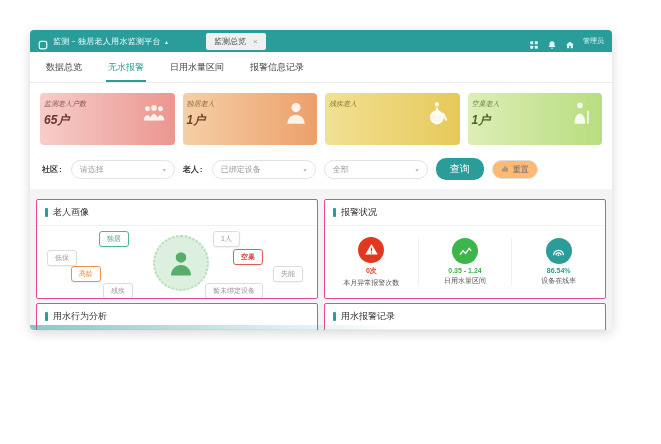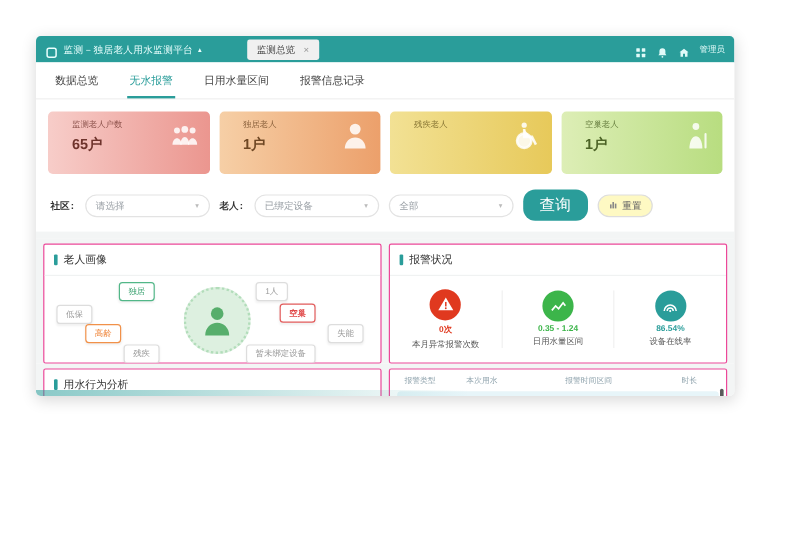--- a/index.html
+++ b/index.html
@@ -20,34 +20,34 @@
   .tb-user{font-size:7px;opacity:.95;}
 
   
   .navtabs{height:30px;background:#fff;border-bottom:1px solid #ececec;display:flex;align-items:flex-end;
     gap:22px;padding:0 14px;}
   .ntab{font-size:9px;color:#444;padding:0 2px 8px;cursor:pointer;}
   .ntab.active{color:#2a9d9a;border-bottom:2px solid #2a9d9a;padding-bottom:6px;}
 
   
   .cards{display:flex;gap:8px;padding:10px 10px 6px;background:#fff;}
-  .card{flex:1;height:40px;border-radius:4px;position:relative;padding:6px 20px;overflow:hidden;}
+  .card{flex:1;height:40px;border-radius:4px;position:relative;padding:6px 4px;overflow:hidden;font-style:italic;}
   .card .clabel{font-size:7px;opacity:.78;}
   .card .cvalue{font-size:12px;font-weight:bold;margin-top:3px;}
   .card .cicon{position:absolute;right:8px;top:7px;width:26px;height:26px;color:rgba(255,255,255,.85);}
   .card .cicon svg{width:100%;height:100%;fill:currentColor;}
 
   
   .filters{display:flex;align-items:center;gap:8px;padding:7px 12px 9px;background:#fff;font-size:8px;}
   .flabel{color:#333;font-weight:bold;font-family:Liberation Mono, monospace;}
   .fselect{min-width:86px;border:1px solid #e3e3e3;border-radius:10px;padding:3px 8px;color:#9aa0a6;
     display:flex;align-items:center;justify-content:space-between;background:#fff;cursor:pointer;}
   .fselect .chev{font-size:6px;color:#bbb;margin-left:6px;}
-  .btn-search{background:#2a9d9a;color:#fff;border:none;border-radius:10px;padding:4px 14px;font-size:13px;cursor:pointer;}
-  .btn-reset{background:#fef9c3;color:#666;border:1px solid #ddd;border-radius:10px;padding:3px 8px;font-size:8px;
+  .btn-search{background:#2a9d9a;color:#fff;border:none;border-radius:10px;padding:4px 14px;font-size:10px;cursor:pointer;}
+  .btn-reset{background:#fdba74;color:#666;border:1px solid #ddd;border-radius:10px;padding:3px 8px;font-size:8px;
     display:flex;align-items:center;gap:4px;cursor:pointer;}
   .btn-reset .ricon{width:8px;height:8px;display:inline-block;}
 
   .gutter{height:6px;background:#f3f5f5;}
 
   
   .prow{display:flex;gap:6px;padding:4px 6px 0;background:#f3f5f5;}
   .panel{flex:1;background:#fff;border:1px solid #ec4899;border-radius:2px;overflow:hidden;}
   .phead{display:flex;align-items:center;padding:6px 8px;border-bottom:1px solid #f0f2f2;}
   .pbar{width:3px;height:9px;background:#2a9d9a;margin-right:5px;border-radius:1px;}
@@ -310,20 +310,24 @@
             <text x="188" y="99" text-anchor="middle" font-size="4.2" fill="#999" font-family="&quot;Liberation Sans&quot;,sans-serif">15:00</text>
             <text x="204.8" y="99" text-anchor="middle" font-size="4.2" fill="#999" font-family="&quot;Liberation Sans&quot;,sans-serif">16:30</text>
             <text x="221.60000000000002" y="99" text-anchor="middle" font-size="4.2" fill="#999" font-family="&quot;Liberation Sans&quot;,sans-serif">18:00</text>
             <text x="238.4" y="99" text-anchor="middle" font-size="4.2" fill="#999" font-family="&quot;Liberation Sans&quot;,sans-serif">19:30</text>
             <text x="255.20000000000002" y="99" text-anchor="middle" font-size="4.2" fill="#999" font-family="&quot;Liberation Sans&quot;,sans-serif">21:00</text>
             <text x="272" y="99" text-anchor="middle" font-size="4.2" fill="#999" font-family="&quot;Liberation Sans&quot;,sans-serif">22:30</text>
           </svg>
         </div>
     </div>
     <div class="panel">
+      <div class="phead">
+        <span class="pbar"></span>
+        <span class="ptitle">用水报警记录</span>
+      </div>
       <div class="table-body" id="tableBody">
           <div class="thead">
             <span class="c1">报警类型</span>
             <span class="c2">本次用水</span>
             <span class="c3">报警时间区间</span>
             <span class="c4">时长</span>
           </div>
         <div class="vscroll">
             <div class="vthumb"></div>
           </div>

